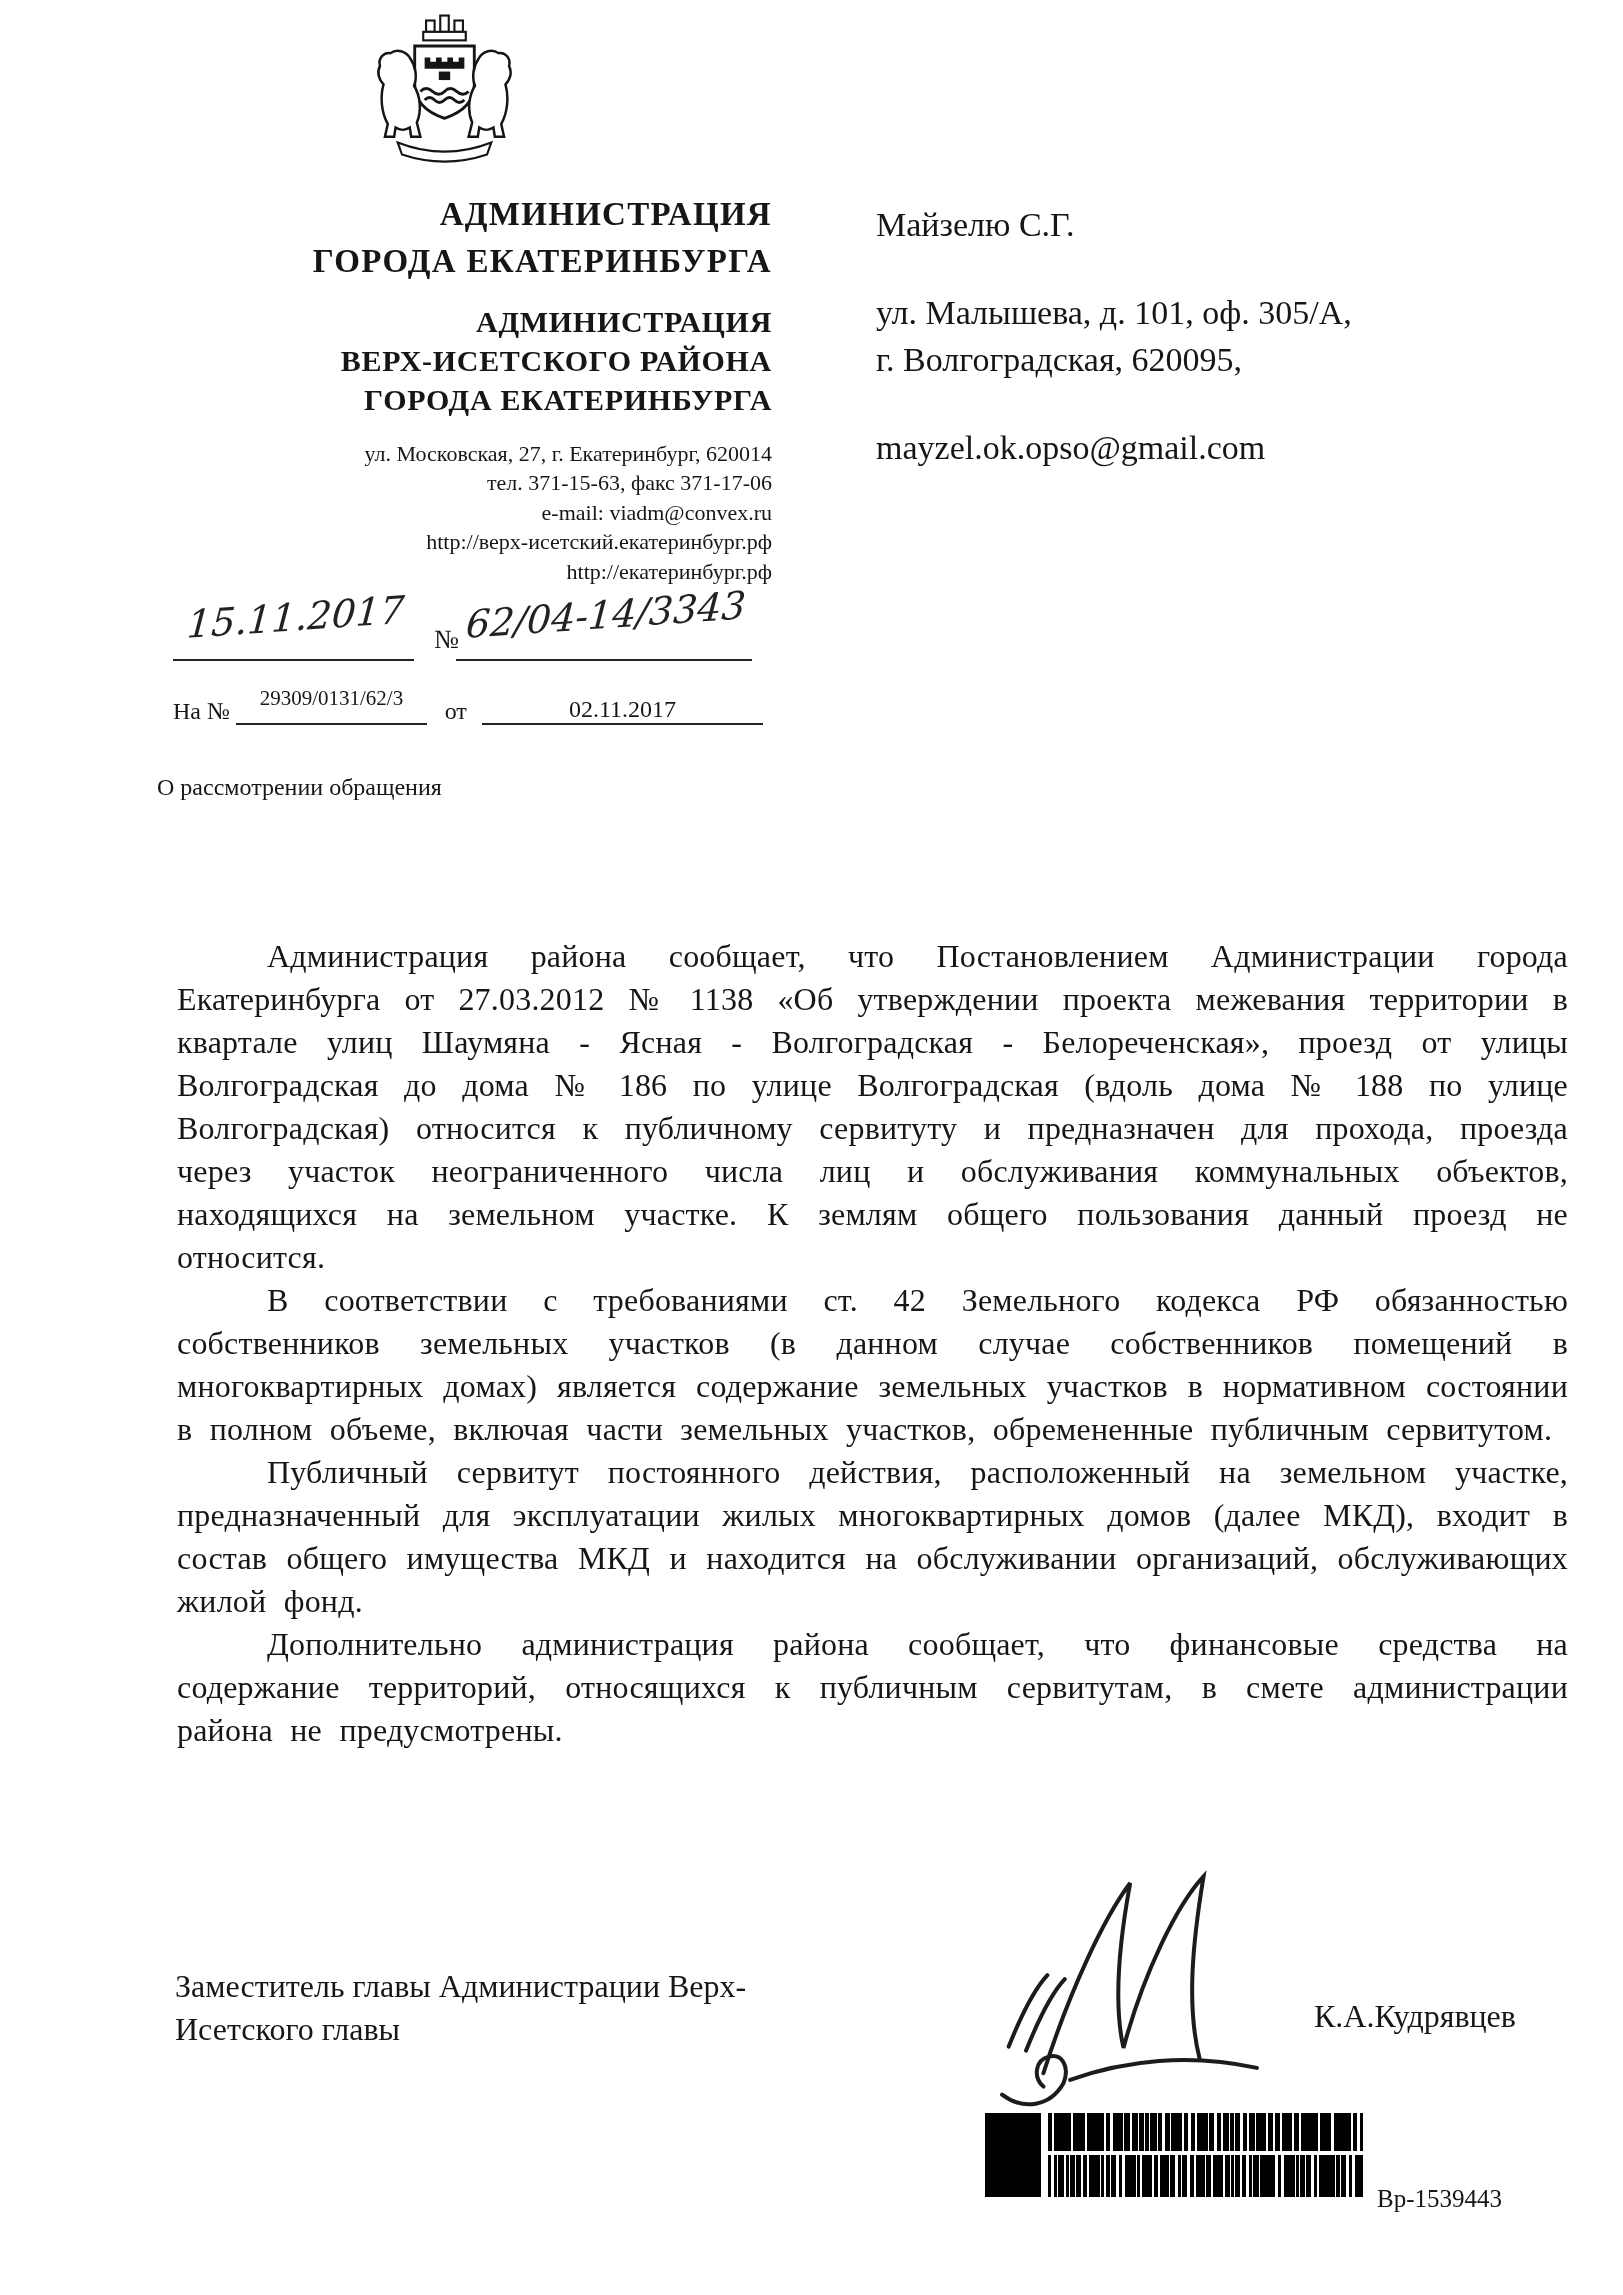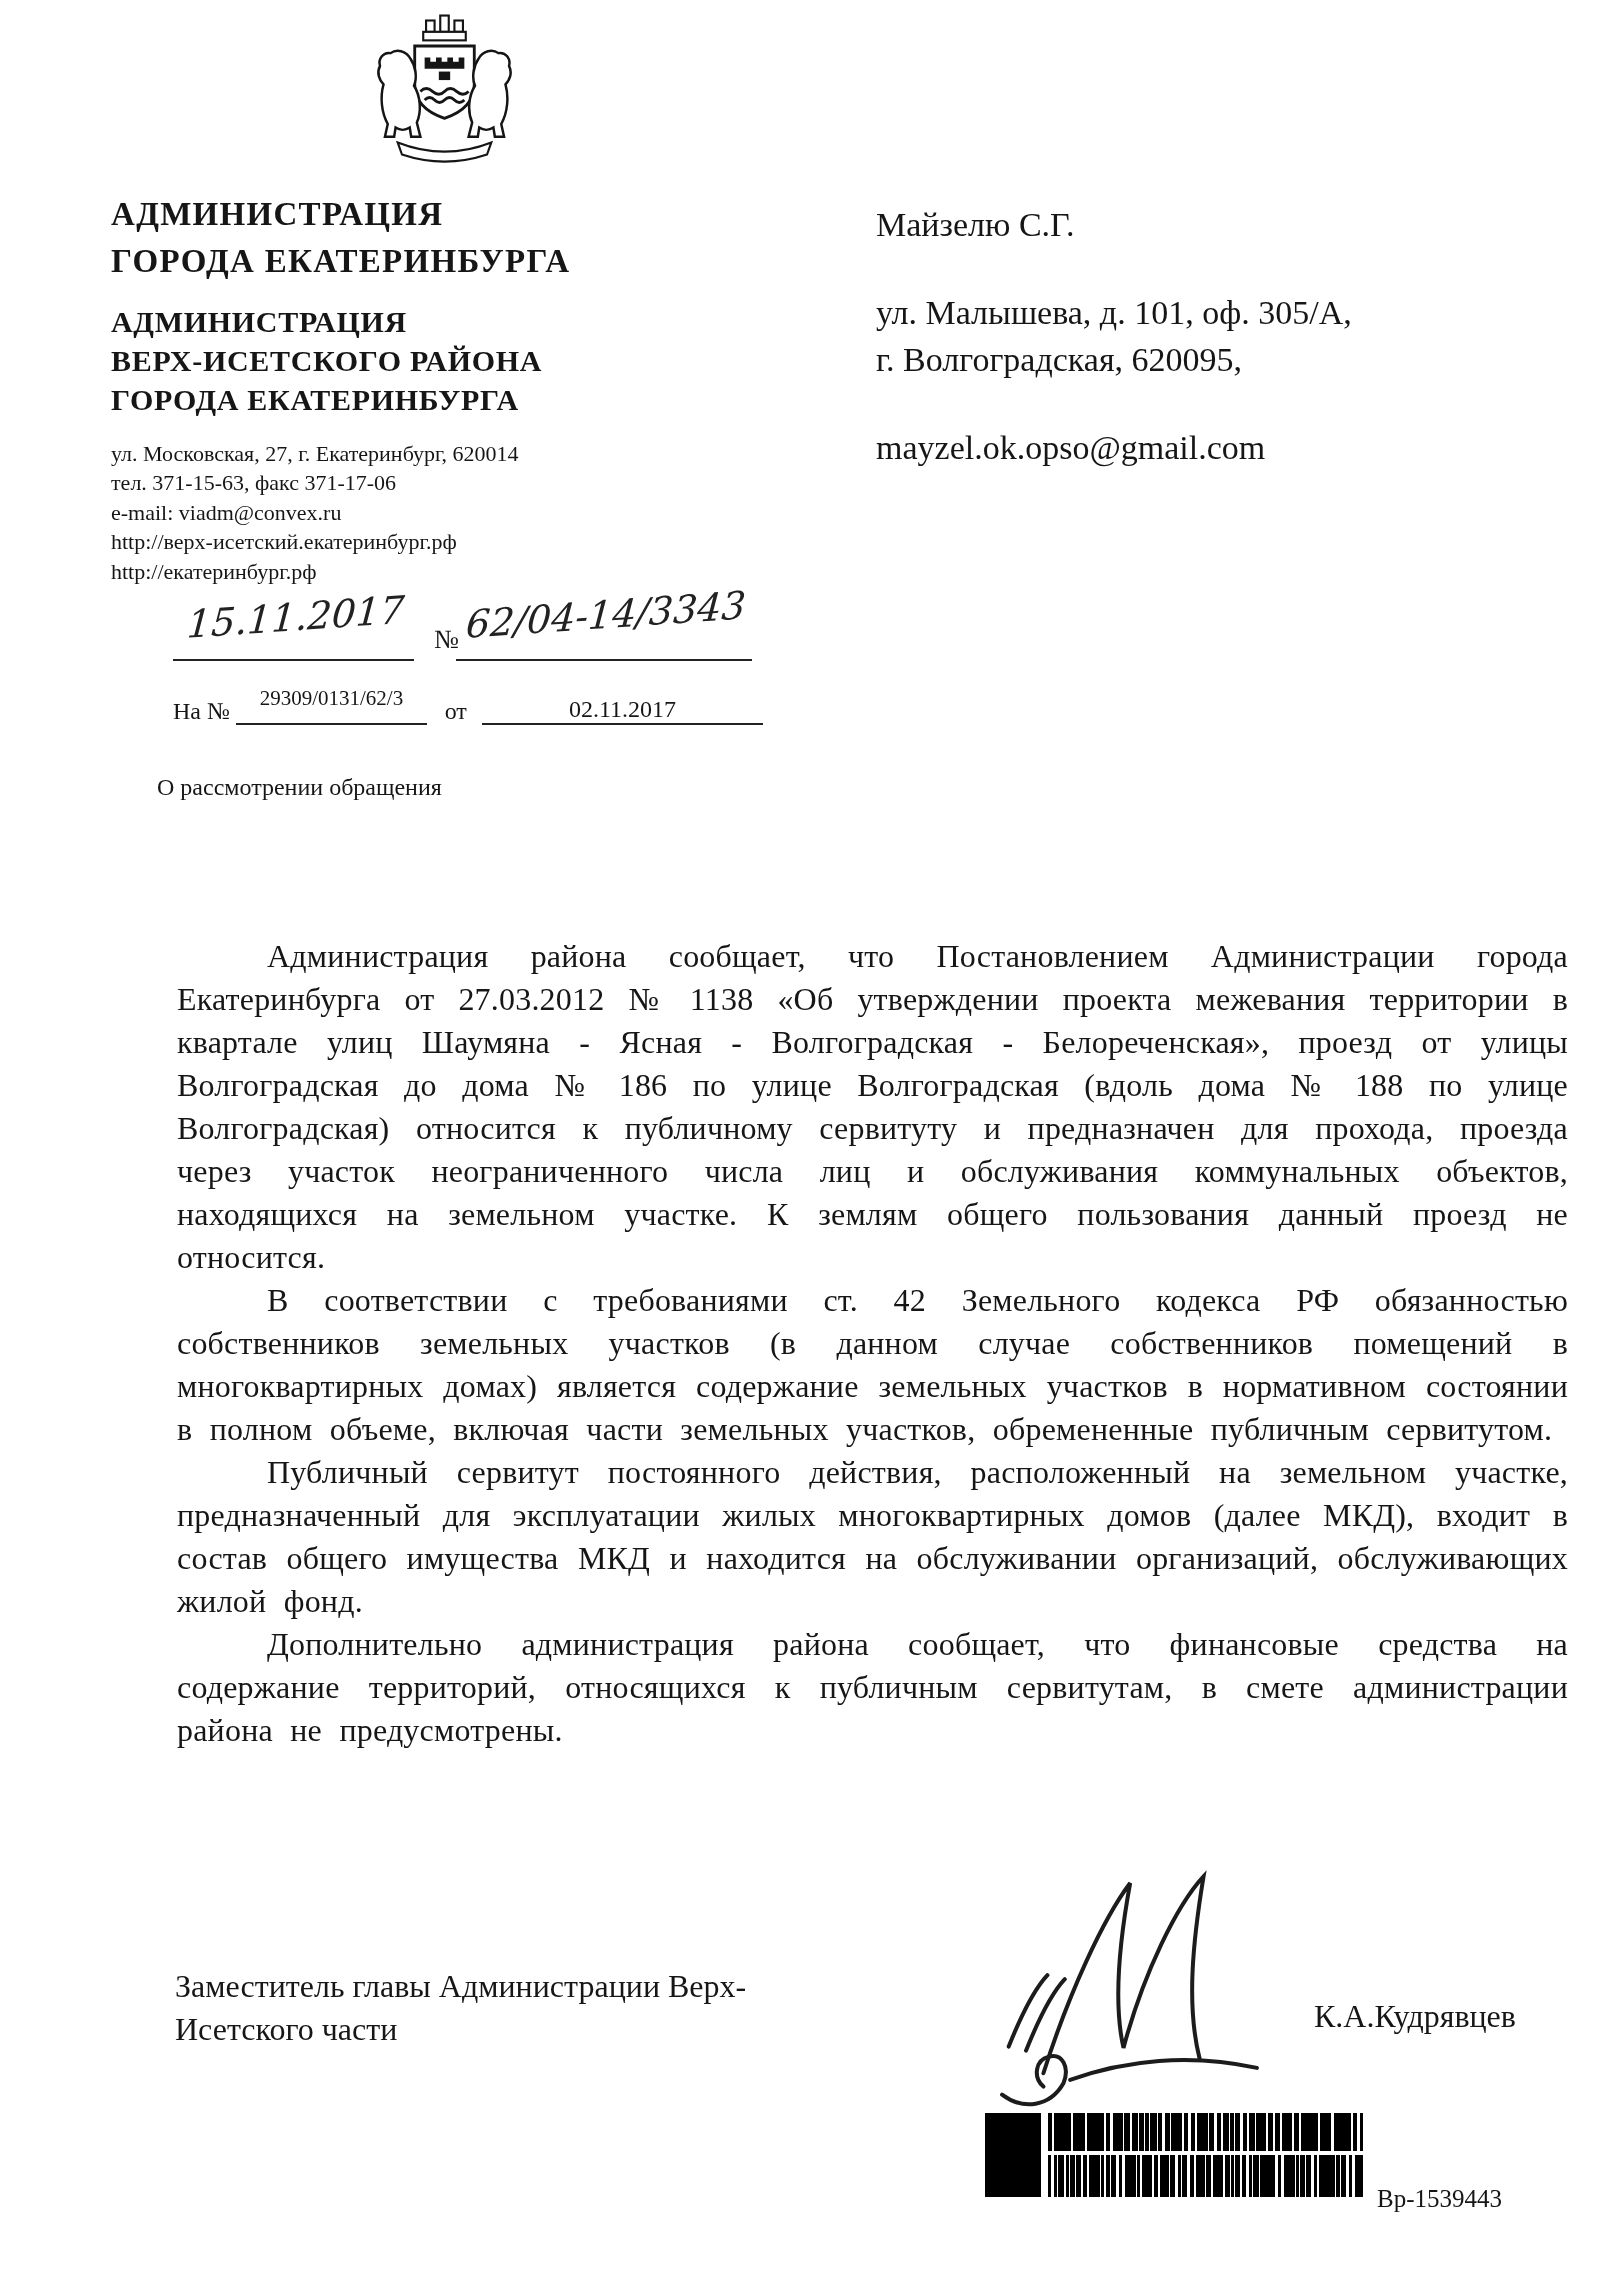--- a/index.html
+++ b/index.html
@@ -8,21 +8,21 @@
     width:1623px;height:2295px;
     margin:0 auto;
     background:#ffffff;
     font-family:"Liberation Serif", serif;
     color:#161616;
     overflow:hidden;
   }
   
   .coat{position:absolute;left:373px;top:11.8px;width:143px;height:156px;}
   
-  .lh-left{position:absolute;left:111px;top:191px;width:661px;text-align:left;}
+  .lh-left{position:absolute;left:111px;top:191px;width:661px;text-align:right;}
   .org1{font-size:33px;font-weight:bold;line-height:47px;letter-spacing:1.3px;}
   .org2{margin-top:17px;font-size:30px;font-weight:bold;line-height:39px;letter-spacing:0.7px;}
   .contact{margin-top:19.6px;font-size:22px;line-height:29.5px;}
   
   .ref-row1{position:absolute;left:173px;top:592px;width:602px;height:69px;}
   .hw-slot{position:absolute;bottom:0;border-bottom:2px solid #222;text-align:center;height:65px;}
   .hw-date-slot{left:0;width:241px;}
   .hw-num-slot{left:283px;width:296px;}
   .handwritten{
     display:inline-block;
@@ -159,21 +159,21 @@
 
   <div class="body-text">
     <p>Администрация района сообщает, что Постановлением Администрации города Екатеринбурга от 27.03.2012 № 1138 «Об утверждении проекта межевания территории в квартале улиц Шаумяна - Ясная - Волгоградская - Белореченская», проезд от улицы Волгоградская до дома № 186 по улице Волгоградская (вдоль дома № 188 по улице Волгоградская) относится к публичному сервитуту и предназначен для прохода, проезда через участок неограниченного числа лиц и обслуживания коммунальных объектов, находящихся на земельном участке. К землям общего пользования данный проезд не относится.</p>
     <p>В соответствии с требованиями ст. 42 Земельного кодекса РФ обязанностью собственников земельных участков (в данном случае собственников помещений в многоквартирных домах) является содержание земельных участков в нормативном состоянии в полном объеме, включая части земельных участков, обремененные публичным сервитутом.</p>
     <p>Публичный сервитут постоянного действия, расположенный на земельном участке, предназначенный для эксплуатации жилых многоквартирных домов (далее МКД), входит в состав общего имущества МКД и находится на обслуживании организаций, обслуживающих жилой фонд.</p>
     <p>Дополнительно администрация района сообщает, что финансовые средства на содержание территорий, относящихся к публичным сервитутам, в смете администрации района не предусмотрены.</p>
   </div>
 
   <div class="sig-position">
     <div>Заместитель главы Администрации Верх-</div>
-    <div>Исетского части</div>
+    <div>Исетского главы</div>
   </div>
 
   <div class="sig-scribble">
     <svg viewBox="0 0 520 420" width="347" height="281" xmlns="http://www.w3.org/2000/svg">
       <g fill="none" stroke="#1c1c1c" stroke-width="6" stroke-linecap="round">
         <path d="M70,300 C90,250 112,210 128,193"></path>
         <path d="M96,306 C116,256 138,216 154,199"></path>
         <path d="M122,340 C160,220 212,108 252,55 C236,142 226,232 242,302 C272,190 322,88 362,45 C346,142 336,238 356,318"></path>
         <path d="M60,372 C92,396 132,390 152,355 C162,330 150,310 130,315 C110,320 106,346 122,360"></path>
         <path d="M162,350 C244,320 342,310 442,332"></path>

